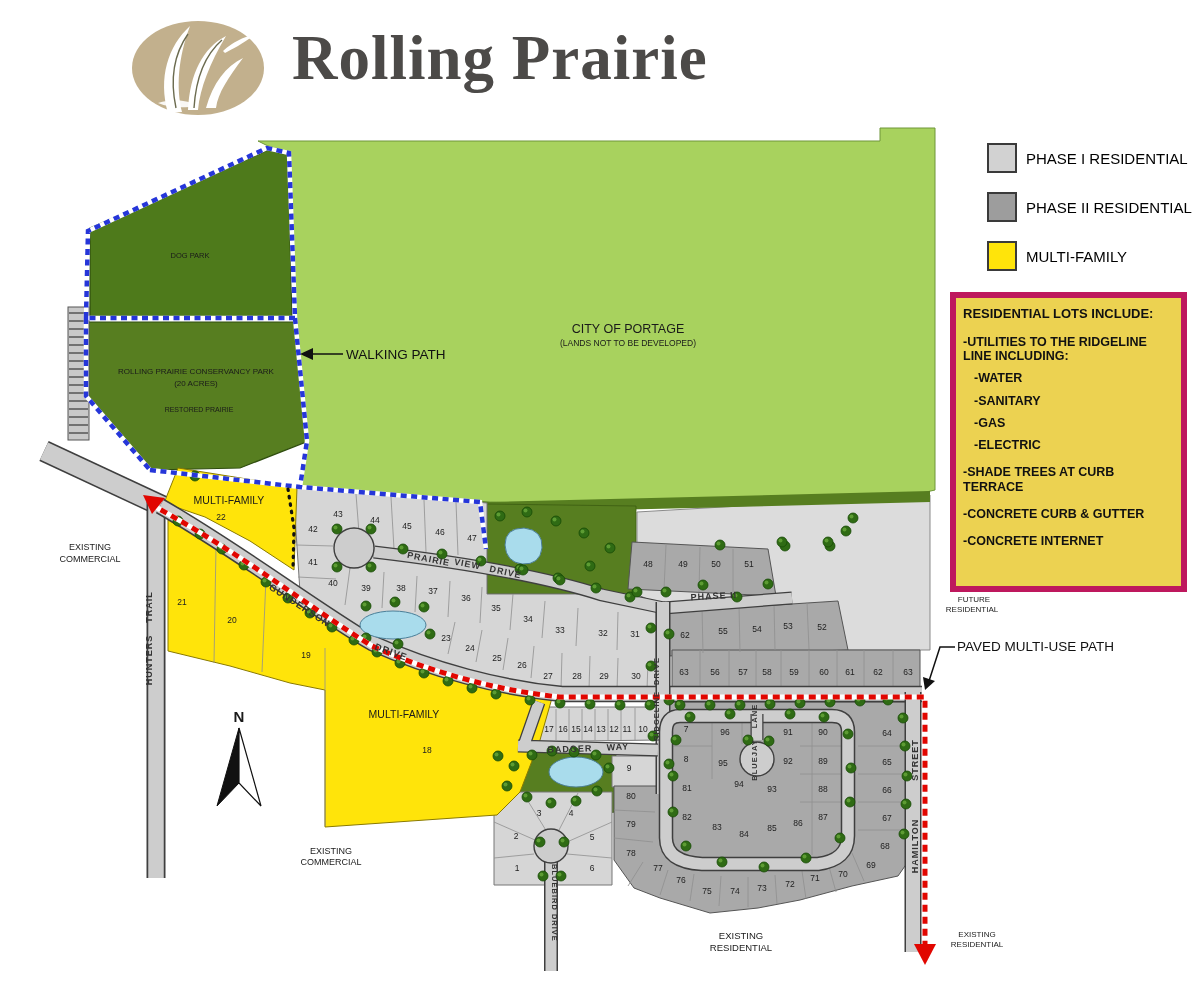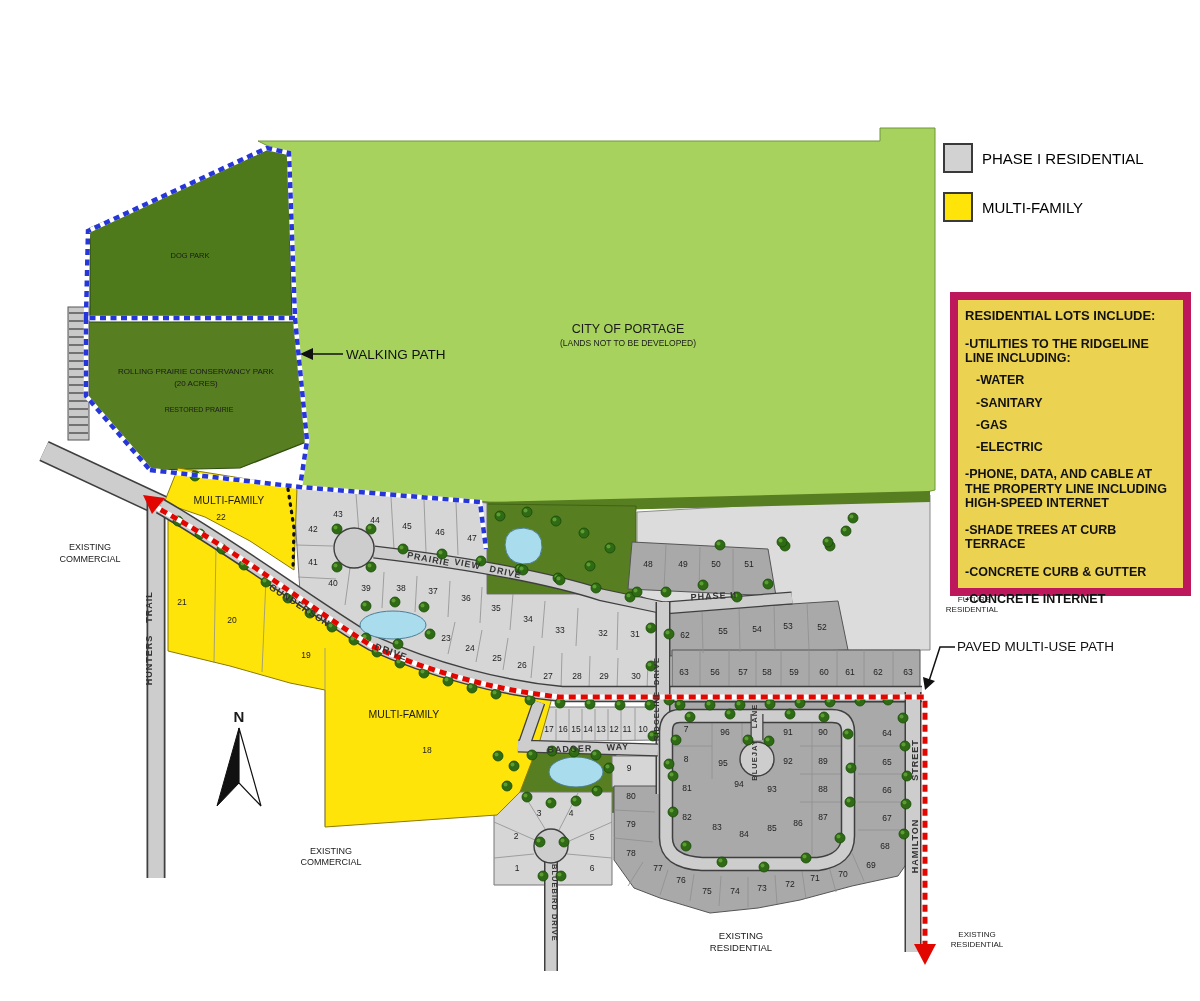--- a/index.html
+++ b/index.html
@@ -4,25 +4,25 @@
 <style>
   html,body{margin:0;padding:0;background:#ffffff;}
   .page{position:relative;width:1200px;height:1001px;background:#fff;overflow:hidden;
         font-family:"Liberation Sans", sans-serif;}
   .map-svg{position:absolute;left:0;top:0;}
   .header{position:absolute;left:0;top:0;width:1200px;height:125px;}
   .logo{position:absolute;left:128px;top:18px;}
   .brand-title{position:absolute;left:292px;top:22px;font-family:"Liberation Serif", serif;
         font-size:63px;font-weight:bold;color:#4c4a48;letter-spacing:1px;white-space:nowrap;}
   .legend{position:absolute;left:943px;top:143px;}
-  .leg-row{display:flex;align-items:center;margin-bottom:19px;}
+  .leg-row{display:flex;align-items:center;margin-bottom:19px;margin-left:44px;}
   .leg-swatch{width:26px;height:26px;border:2px solid #3a3a3a;flex:0 0 auto;}
   .leg-label{margin-left:9px;font-size:15px;color:#000;}
   .infobox{position:absolute;left:950px;top:292px;width:212px;height:273px;
-        background:#ecd251;border:8px solid #be185d;padding:9px 6px 6px 7px;
+        background:#ecd251;border:6px solid #be185d;padding:9px 6px 6px 7px;
         font-size:12.5px;font-weight:bold;color:#111;line-height:1.14;}
   .infobox-title{font-size:13px;margin-bottom:13px;}
   .ib-line{margin:0;}
   .ib-gap{margin-top:13px;}
   .ib-indent{padding-left:11px;margin-top:8px;}
   text{font-family:"Liberation Sans", sans-serif;}
   .lotnum{fill:#222;font-size:8.5px;}
   .street{fill:#333;font-weight:bold;letter-spacing:1px;}
   .arealbl{fill:#1a1a1a;}
   .callout{fill:#111;font-size:13.5px;}
@@ -595,40 +595,56 @@
         <text x="977" y="937" text-anchor="middle" class="arealbl" font-size="8" font-weight="normal">EXISTING</text>
         <text x="977" y="947" text-anchor="middle" class="arealbl" font-size="8" font-weight="normal">RESIDENTIAL</text>
         <text x="239" y="722" text-anchor="middle" class="arealbl" font-size="15" font-weight="bold">N</text>
       </g>
     <g id="callout-labels">
         <text x="346" y="359" text-anchor="start" class="callout">WALKING PATH</text>
         <text x="957" y="651" text-anchor="start" class="callout">PAVED MULTI-USE PATH</text>
       </g>
   </svg>
 
+  <div class="header">
+    <svg class="logo" width="140" height="100" viewBox="0 0 140 100">
+      <ellipse cx="70" cy="50" rx="66" ry="47" fill="#c2b08d"></ellipse>
+      <path d="M40,95 C30,60 40,28 62,8 C50,40 48,70 54,94 Z" fill="#ffffff"></path>
+      <path d="M60,92 C62,55 75,30 98,18 C82,45 72,70 70,92 Z" fill="#ffffff"></path>
+      <path d="M78,90 C85,65 98,48 115,40 C100,60 90,75 88,90 Z" fill="#ffffff"></path>
+      <path d="M95,33 C105,24 115,19 126,17 C115,26 104,31 97,35 Z" fill="#ffffff"></path>
+      <path d="M30,85 C45,80 60,82 70,88 C55,90 42,90 30,85 Z" fill="#ffffff" opacity="0.9"></path>
+      <path d="M48,90 C42,62 46,36 60,16" fill="none" stroke="#6b6b4f" stroke-width="1.4"></path>
+      <path d="M66,90 C68,58 78,36 94,22" fill="none" stroke="#6b6b4f" stroke-width="1.4"></path>
+    </svg>
+    <div class="brand-title">Rolling Prairie</div>
+  </div>
 
   <div class="legend" id="legend">
       <div class="leg-row">
         <span class="leg-swatch" style="background: rgb(210, 210, 210);"></span>
         <span class="leg-label">PHASE I RESIDENTIAL</span>
+      </div>
+      <div class="leg-row">
+        <span class="leg-swatch" style="background: rgb(157, 157, 157);"></span>
+        <span class="leg-label">PHASE II RESIDENTIAL</span>
       </div>
       <div class="leg-row">
         <span class="leg-swatch" style="background: rgb(255, 228, 10);"></span>
         <span class="leg-label">MULTI-FAMILY</span>
       </div>
     </div>
 
   <div class="infobox">
     <div class="infobox-title">RESIDENTIAL LOTS INCLUDE:</div>
     <div id="infobox-lines">
         <div class="ib-line">-UTILITIES TO THE RIDGELINE LINE INCLUDING:</div>
         <div class="ib-line ib-indent">-WATER</div>
         <div class="ib-line ib-indent">-SANITARY</div>
         <div class="ib-line ib-indent">-GAS</div>
         <div class="ib-line ib-indent">-ELECTRIC</div>
-        <div class="ib-line ib-gap">-PHONE, DATA, AND CABLE AT THE PROPERTY LINE INCLUDING HIGH-SPEED INTERNET</div>
         <div class="ib-line ib-gap">-SHADE TREES AT CURB TERRACE</div>
         <div class="ib-line ib-gap">-CONCRETE CURB &amp; GUTTER</div>
         <div class="ib-line ib-gap">-CONCRETE INTERNET</div>
       </div>
   </div>
 
 </div>
 
 </body></html>

